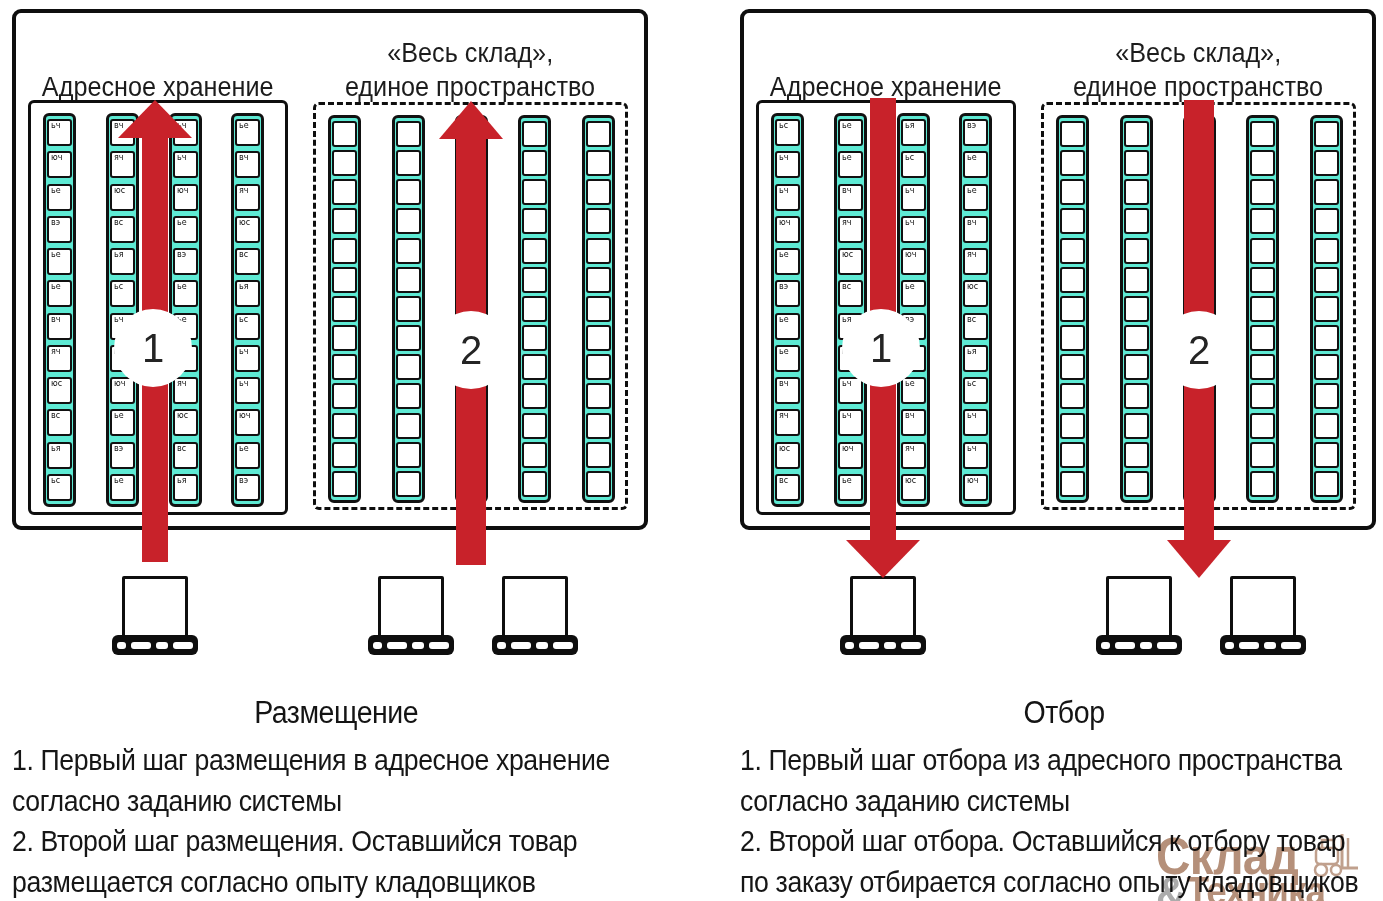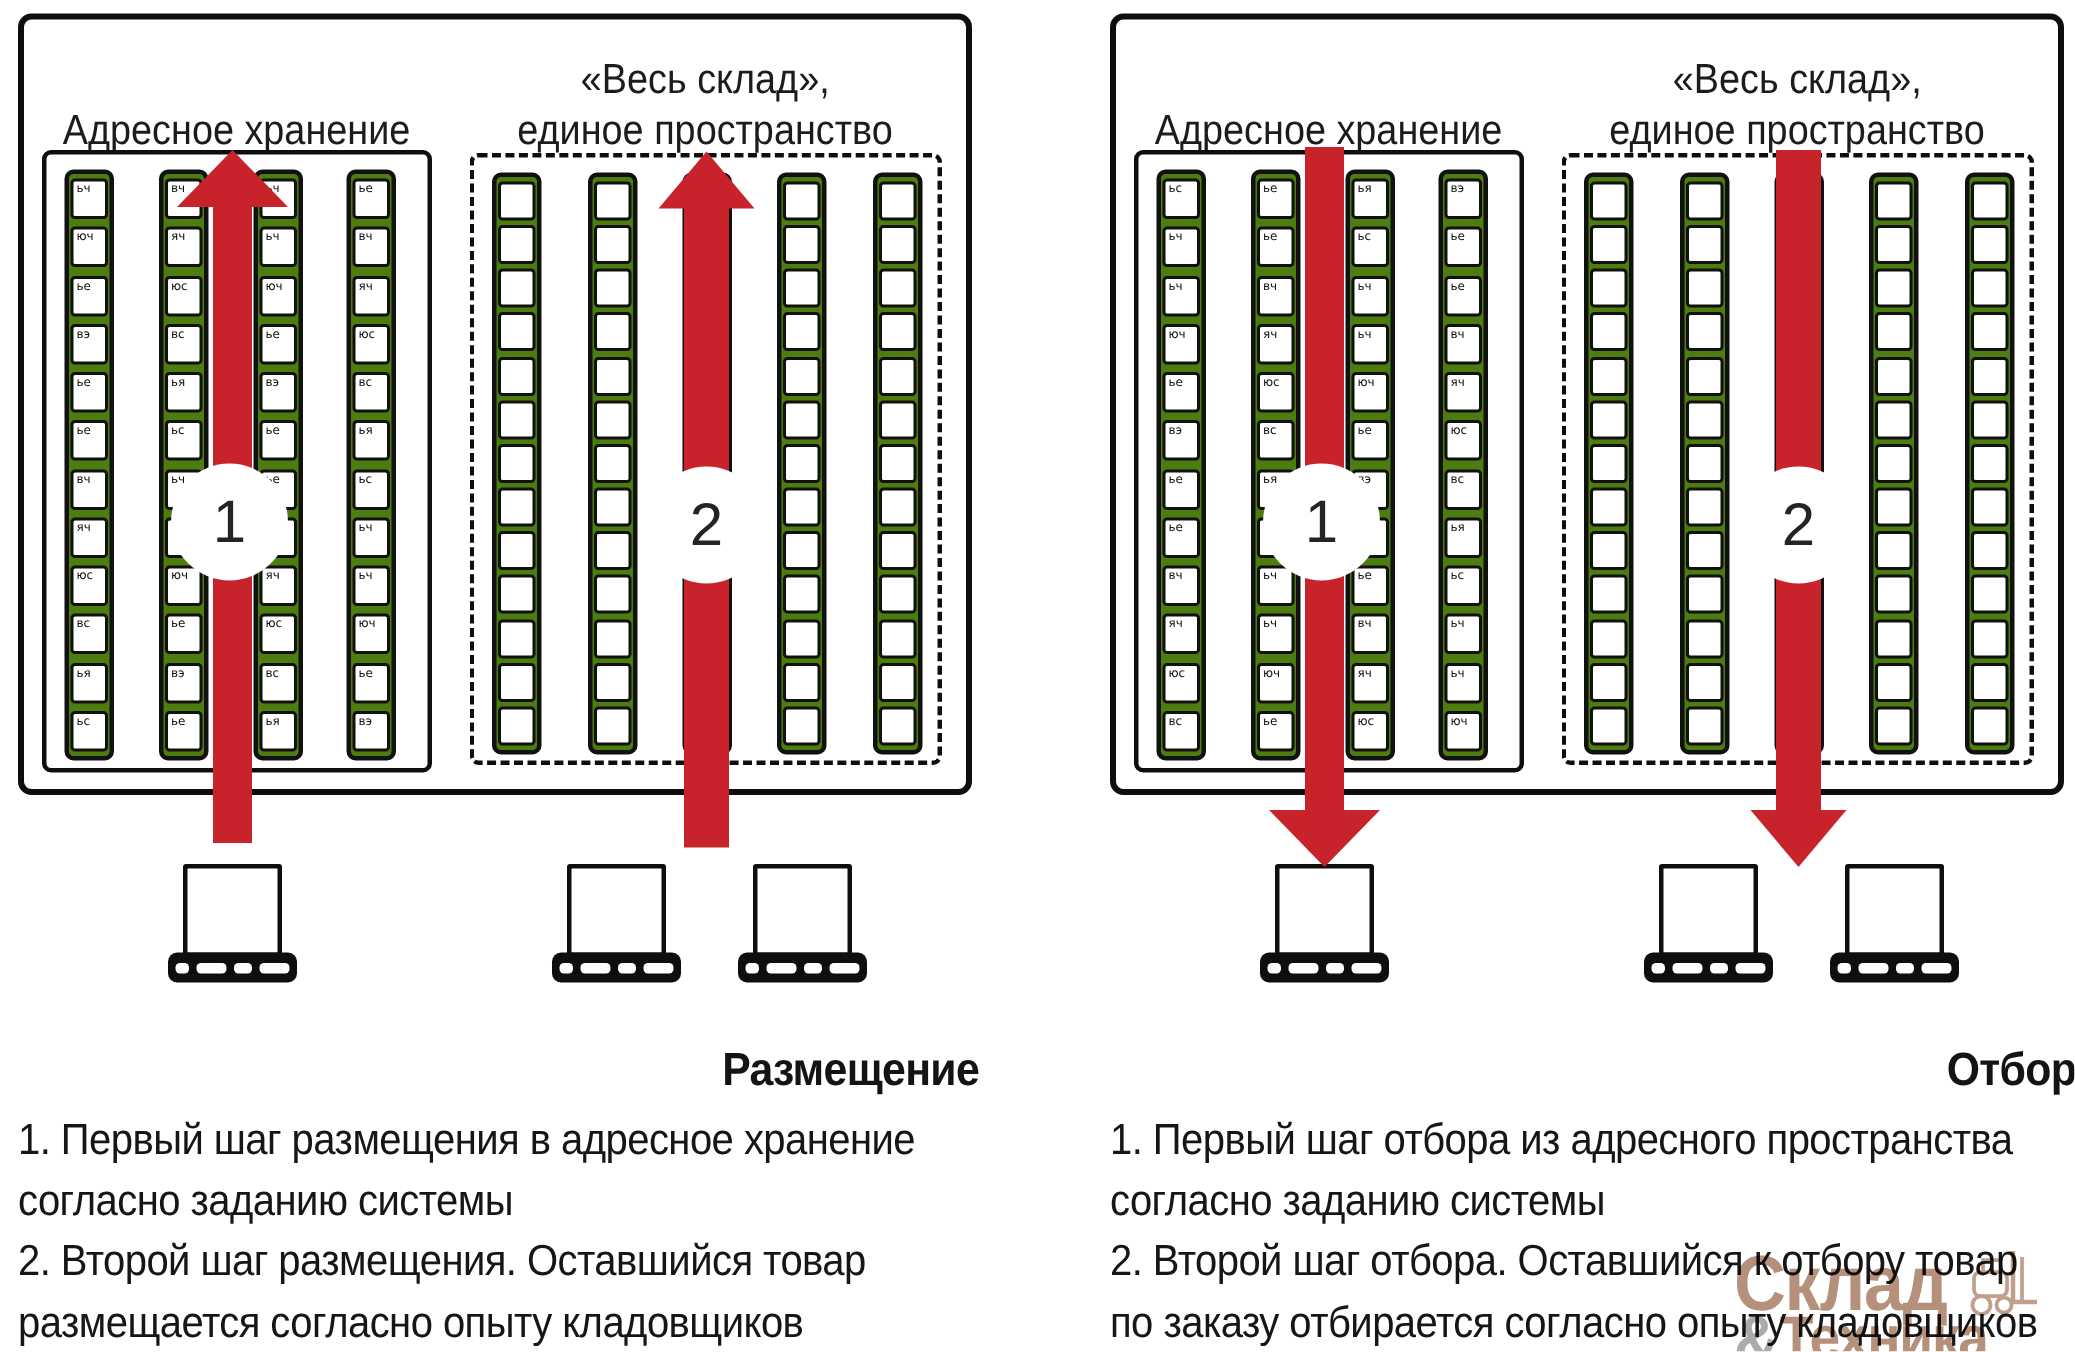--- a/index.html
+++ b/index.html
@@ -16,21 +16,21 @@
     position:absolute;text-align:center;font-size:28px;line-height:34px;color:#1c1c1c;
     z-index:2;white-space:nowrap;
   }
   .zone-label .cond{display:inline-block;transform:scaleX(.9);transform-origin:center;}
   .zone-box{
     position:absolute;background:#fff;box-sizing:border-box;z-index:2;border-radius:6px;
   }
   .zone-box.solid{border:3px solid #0e0e0e;}
   .zone-box.dashed{border:3px dashed #0e0e0e;}
   .rack-col{
-    position:absolute;width:33px;border:3px solid #111;border-radius:6px;background:#4d7c0f;
+    position:absolute;width:33px;border:3px solid #111;border-radius:6px;background:#5eead4;
     box-sizing:border-box;display:flex;flex-direction:column;justify-content:space-between;
     padding:3px 1px;
   }
   .rack-cell{
     border:2px solid #111;border-radius:3px;background:#fff;box-sizing:border-box;
     font-size:8px;line-height:9px;padding-left:2px;overflow:hidden;color:#111;
     font-family:"DejaVu Sans", sans-serif;
   }
   .arrow-body{position:absolute;background:var(--arrow,#c8222a);z-index:3;}
   .arrow-head{position:absolute;width:0;height:0;z-index:3;}
@@ -43,21 +43,21 @@
     position:absolute;left:10px;top:0;width:66px;height:62px;background:#fff;
     border:3px solid #0e0e0e;border-radius:2px;box-sizing:border-box;
   }
   .pallet-base{
     position:absolute;left:0;top:59px;width:86px;height:20px;background:#0e0e0e;border-radius:6px;
     display:flex;align-items:center;justify-content:center;gap:5px;box-sizing:border-box;padding:0 5px;
   }
   .pallet-slot{height:7px;background:#fff;border-radius:3px;}
   .caption{position:absolute;left:0;width:648px;z-index:2;}
   .caption-title{
-    text-align:right;font-size:31px;font-weight:bold;color:#141414;letter-spacing:-.5px;
+    text-align:center;font-size:31px;font-weight:normal;color:#141414;letter-spacing:-.5px;
   }
   .caption-title .cond{display:inline-block;transform:scaleX(.92);transform-origin:center;}
   .caption-lines{margin-top:9px;}
   .caption-line{
     font-size:29px;line-height:40.5px;color:#161616;letter-spacing:-.4px;white-space:nowrap;
     transform:scaleX(.92);transform-origin:left center;
   }
   .watermark{
     position:absolute;left:1156px;top:830px;z-index:10;mix-blend-mode:multiply;
     font-weight:bold;line-height:1;z-index:10;

